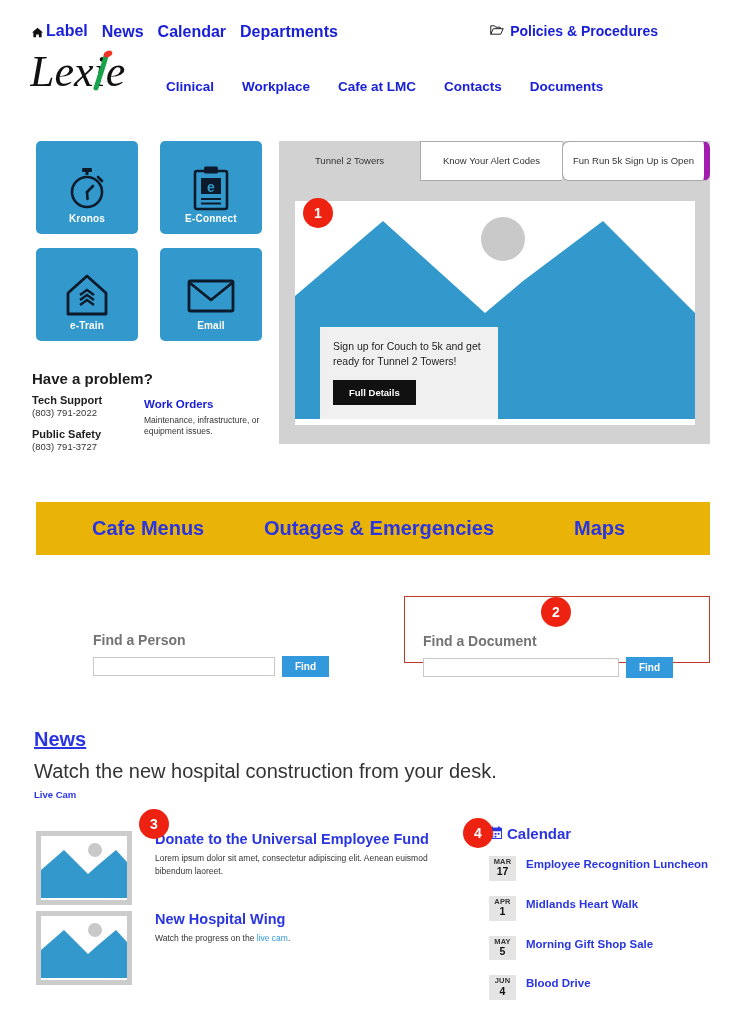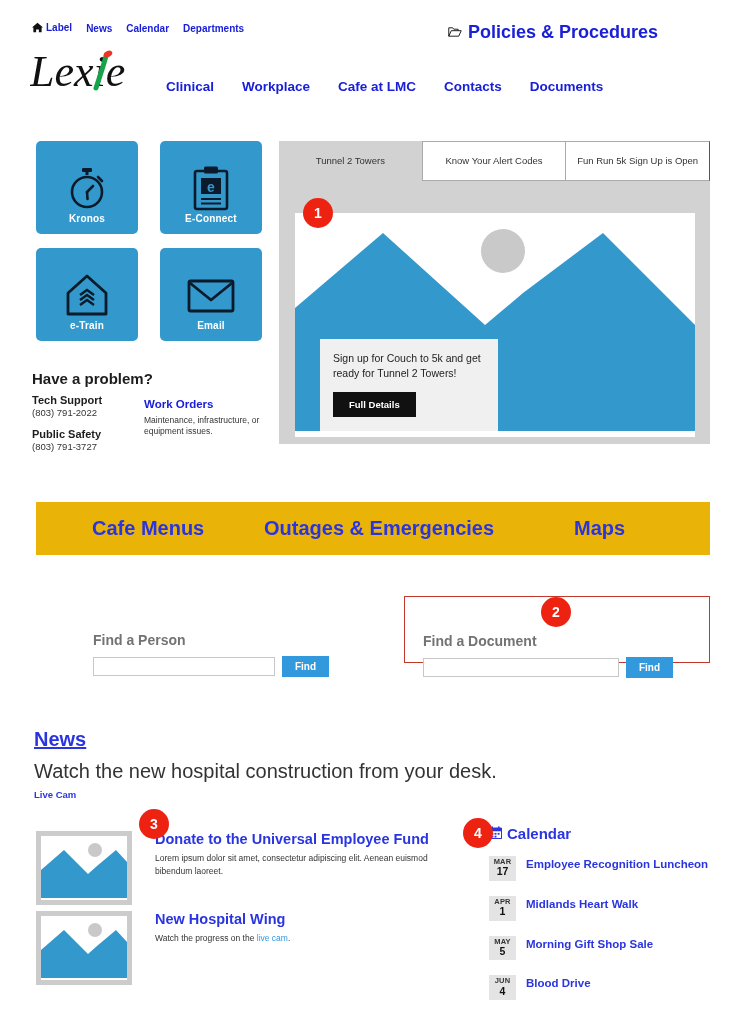--- a/index.html
+++ b/index.html
@@ -36,26 +36,26 @@
     position: absolute;
     top: 22px; left: 0; right: 0;
     height: 20px;
     padding: 0 32px;
   }
   .topbar-left { position: absolute; left: 32px; top: 0; display: flex; align-items: center; gap: 14px; }
   .topbar-right { position: absolute; right: 88px; top: 0; display: flex; align-items: center; gap: 6px; }
 
   .util-link {
     color: #1a20d8;
-    font-size: 10px;
+    font-size: 16px;
     font-weight: bold;
     text-decoration: none;
     white-space: nowrap;
   }
-  .util-link.big { font-size: 18px; }
+  .util-link.big { font-size: 14px; }
 
   .home-ico { display: inline-block; vertical-align: -2px; margin-right: 3px; }
   .folder-ico { display: inline-block; vertical-align: -2px; }
 
   
   .logo {
     position: absolute;
     left: 30px; top: 50px;
     width: 130px; height: 46px;
   }
@@ -135,25 +135,25 @@
     cursor: pointer;
     background: transparent;
     border: none;
   }
   .car-tab.inactive {
     background: #ffffff;
     border-left: 1px solid #aaaaaa;
     border-top: 1px solid #aaaaaa;
     border-bottom: 1px solid #aaaaaa;
   }
-  .car-tab.inactive:last-child { border-right: 1px solid #a21caf; }
+  .car-tab.inactive:last-child { border-right: 6px solid #a21caf; border-radius: 7px; }
 
   .car-stage {
     position: absolute;
-    left: 16px; top: 72px;
+    left: 16px; top: 60px;
     width: 400px; height: 224px;
     background: #ffffff;
     overflow: hidden;
   }
   .car-stage svg { position: absolute; inset: 0; }
   .car-caption {
     position: absolute;
     left: 25px; top: 126px;
     width: 178px;
     background: #f0f0f0;

